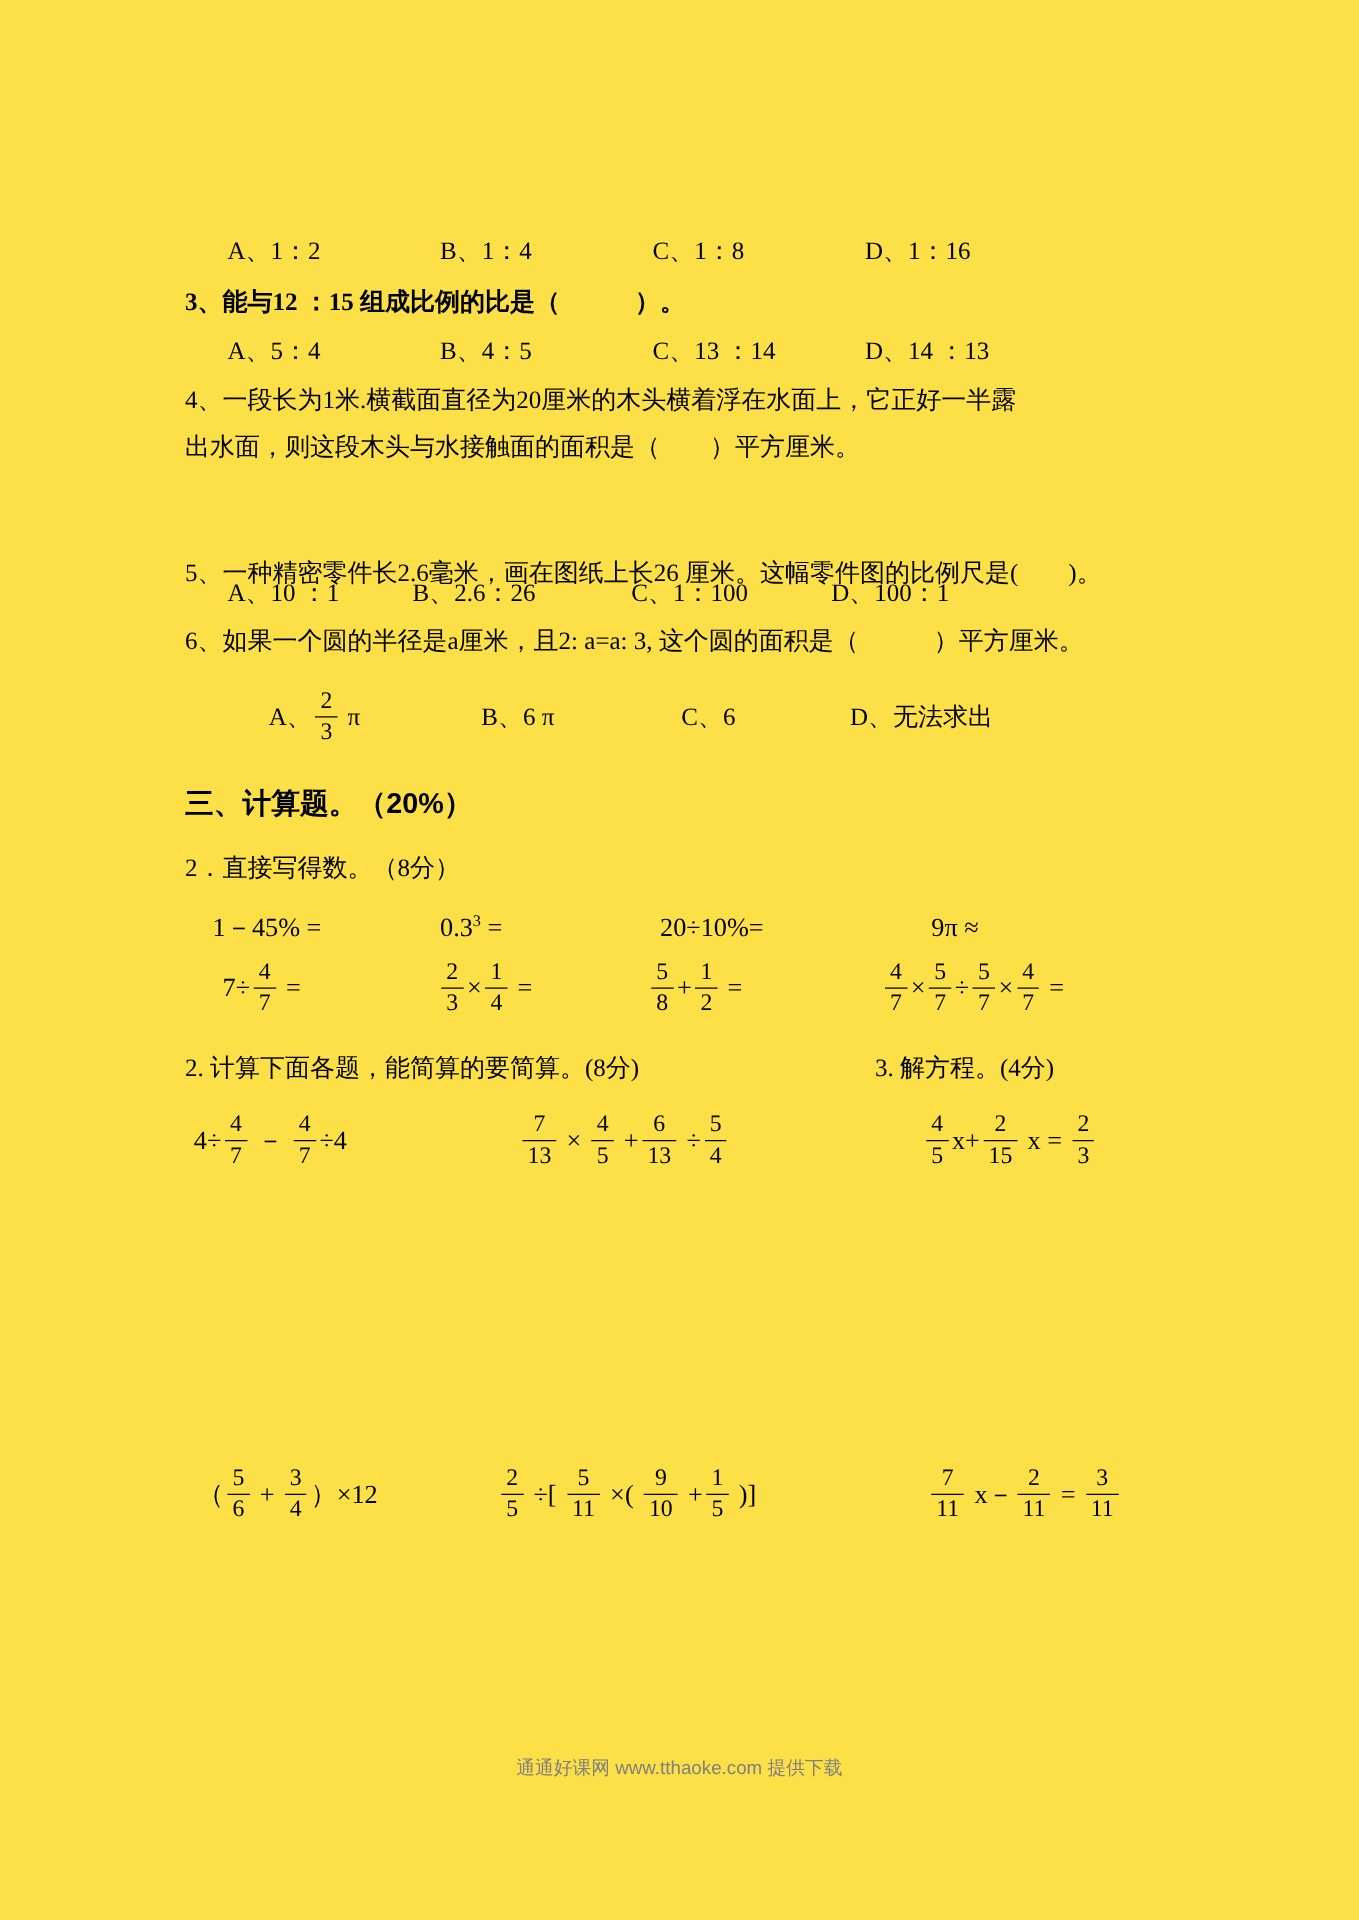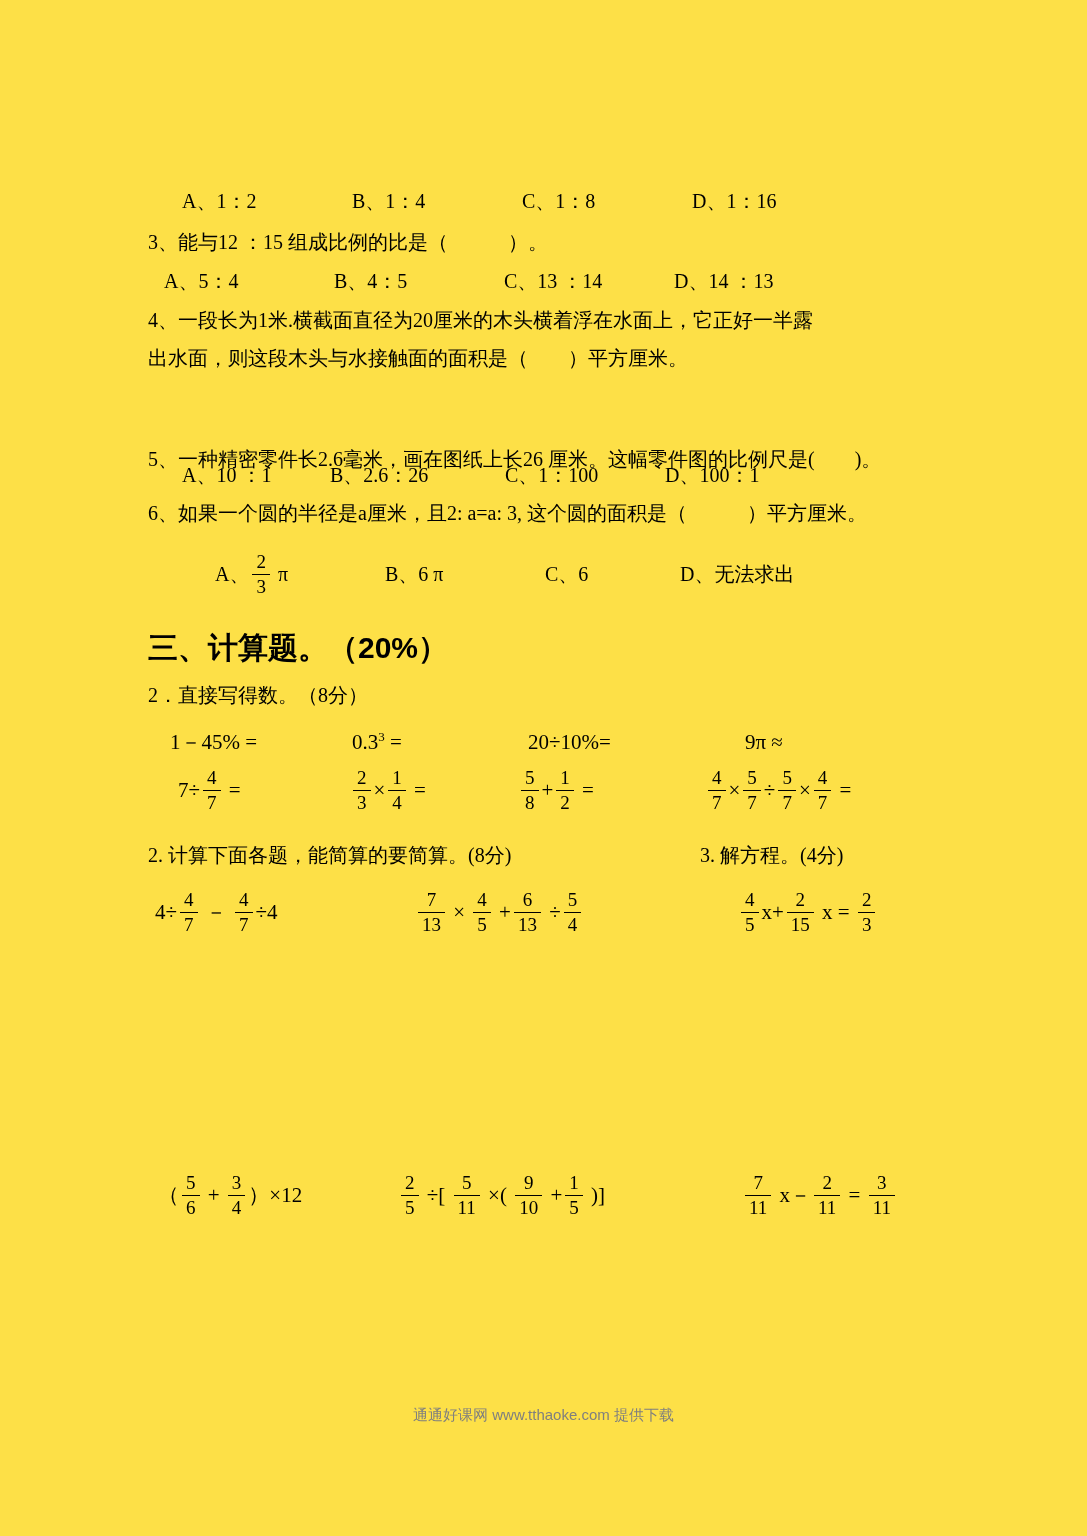--- a/index.html
+++ b/index.html
@@ -9,39 +9,39 @@
     background:#fde047; color:#000;
     font-family:"Liberation Serif","DejaVu Serif",serif;
     overflow:hidden;
   }
   .row { position:absolute; white-space:nowrap; font-size:20px; line-height:1.3; }
   .opt { display:inline-block; }
 
   
   #q2-opts { top:188px; left:182px; }
   #q2-opts .opt { width:170px; }
-  #q3-text { top:229px; left:148px; }
-  #q3-opts { top:268px; left:164px; }
+  #q3-text { top:229px; left:148px;font-weight:bold; }
+  #q3-opts { top:268px; left:182px; }
   #q3-opts .opt { width:170px; }
   #q4-line1 { top:307px; left:148px; }
   #q4-line2 { top:345px; left:148px; }
   #q4-opts  { top:386px; left:225px; }
   #q4-opts .opt { width:172px; }
   #q5-text { top:446px; left:148px; }
   #q5-opts { top:462px; left:182px; }
   #q5-opts .opt:nth-child(1){ width:148px; }
   #q5-opts .opt:nth-child(2){ width:175px; }
   #q5-opts .opt:nth-child(3){ width:160px; }
   #q6-text { top:500px; left:148px;text-align:right; }
   #q6-opts { top:546px; left:215px; height:56px; line-height:56px; }
   #q6-opts .opt:nth-child(1){ width:170px; }
   #q6-opts .opt:nth-child(2){ width:160px; }
   #q6-opts .opt:nth-child(3){ width:135px; }
 
-  #sec3-title { top:628px; left:148px; font-size:30px; font-weight:bold;
+  #sec3-title { top:628px; left:148px; font-size:23px; font-weight:bold;
                 font-family:"Liberation Sans","DejaVu Sans",sans-serif; }
   #sub1 { top:682px; left:148px; }
 
   .math-row { position:absolute; left:0; width:100%; font-size:21px; }
   .math-row .e { position:absolute; white-space:nowrap; }
   #row1 { top:729px; line-height:1.3; }
   #row1 .e1{ left:170px; } #row1 .e2{ left:352px; } #row1 .e3{ left:528px; } #row1 .e4{ left:745px; }
   #row2 { top:763px; height:54px; line-height:54px; }
   #row2 .e1{ left:178px; } #row2 .e2{ left:350px; } #row2 .e3{ left:518px; } #row2 .e4{ left:705px; }
   #sub-row { top:842px; left:0; width:100%; }

